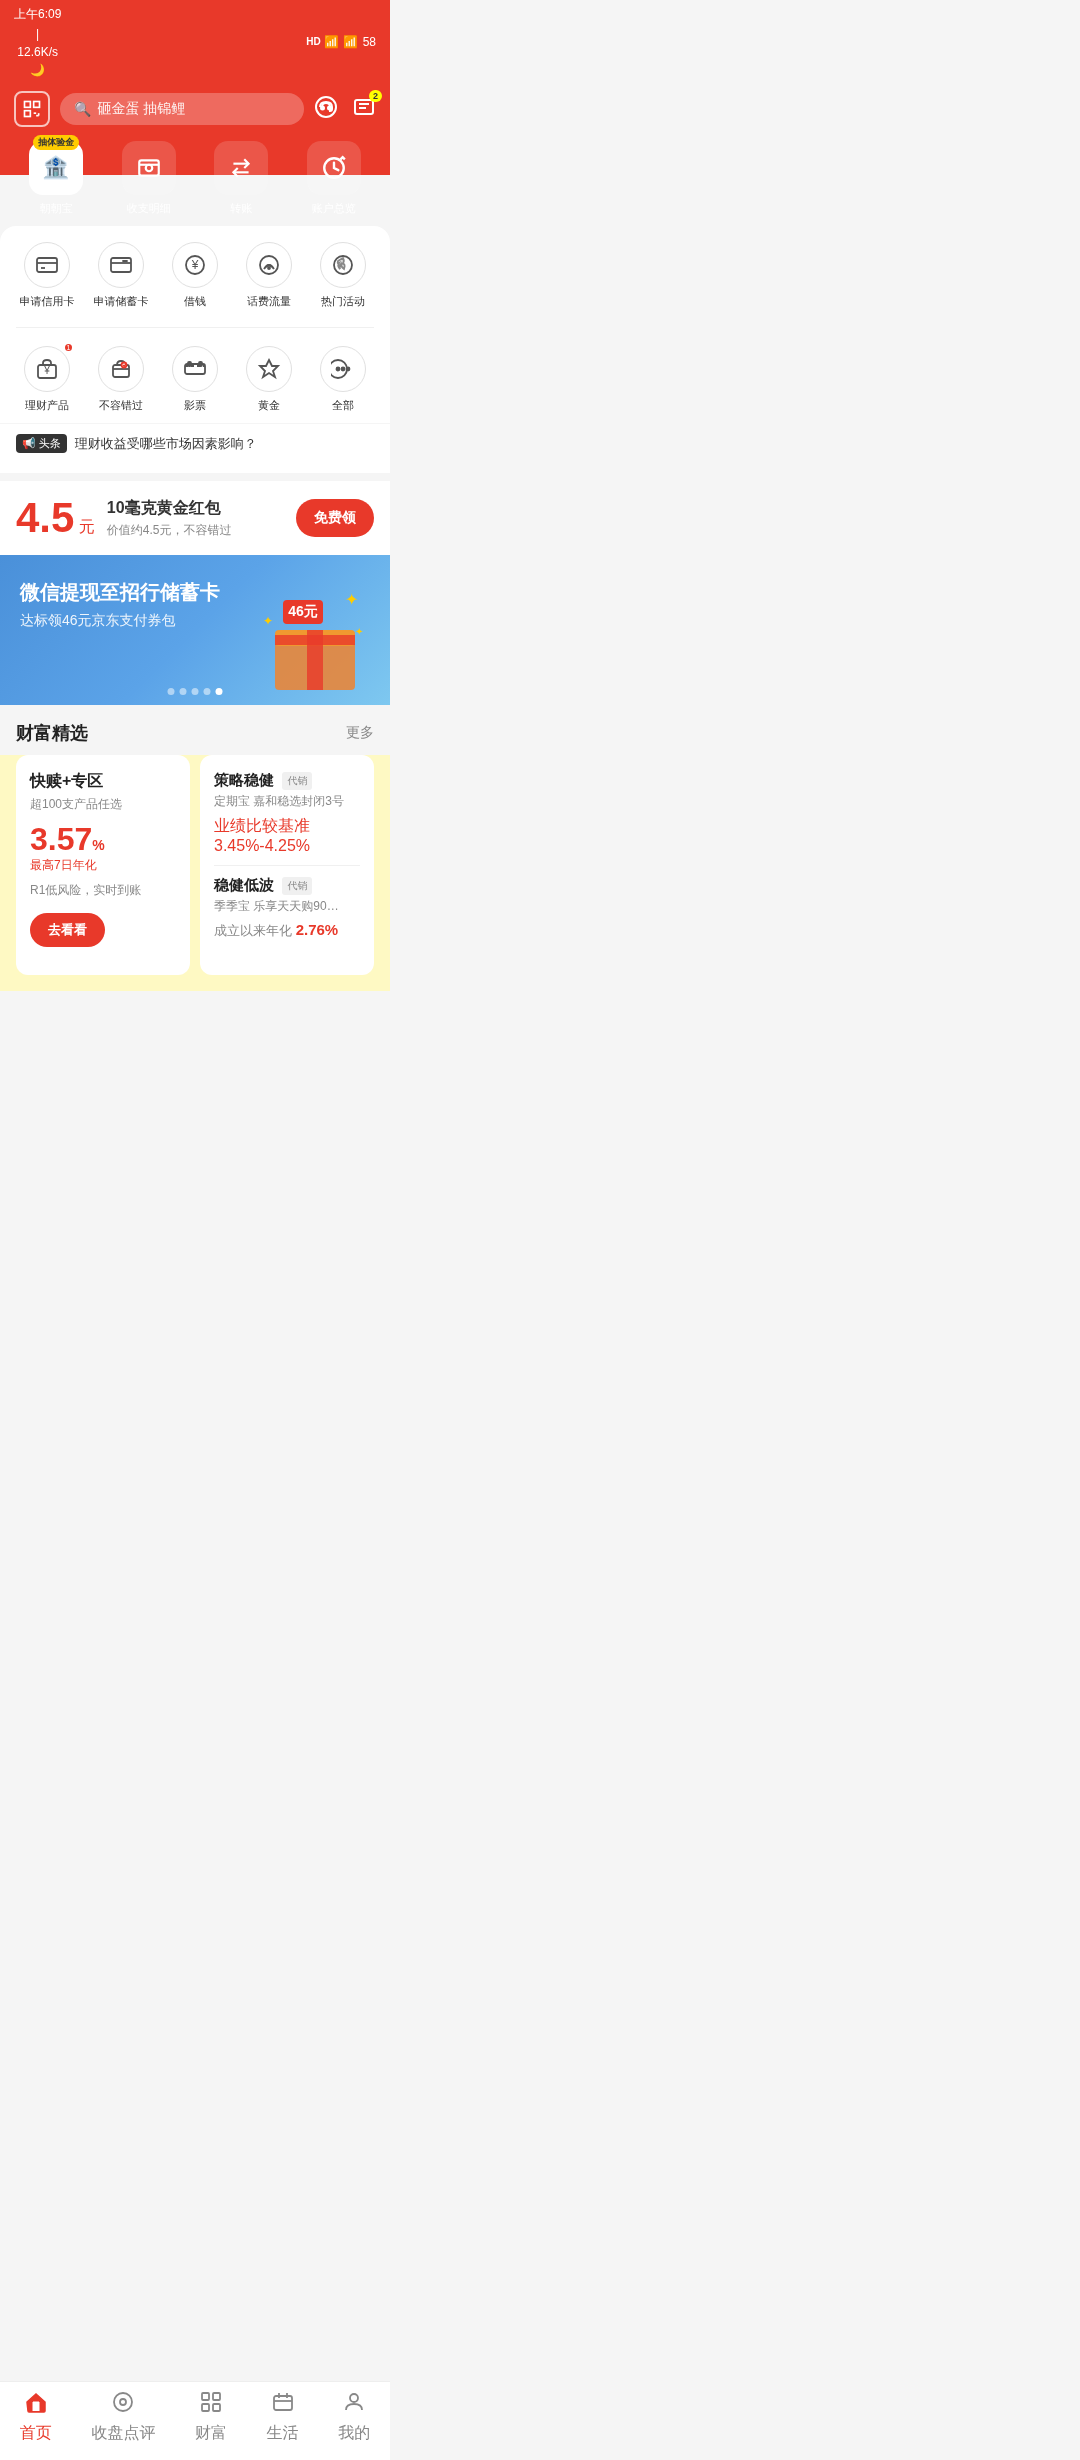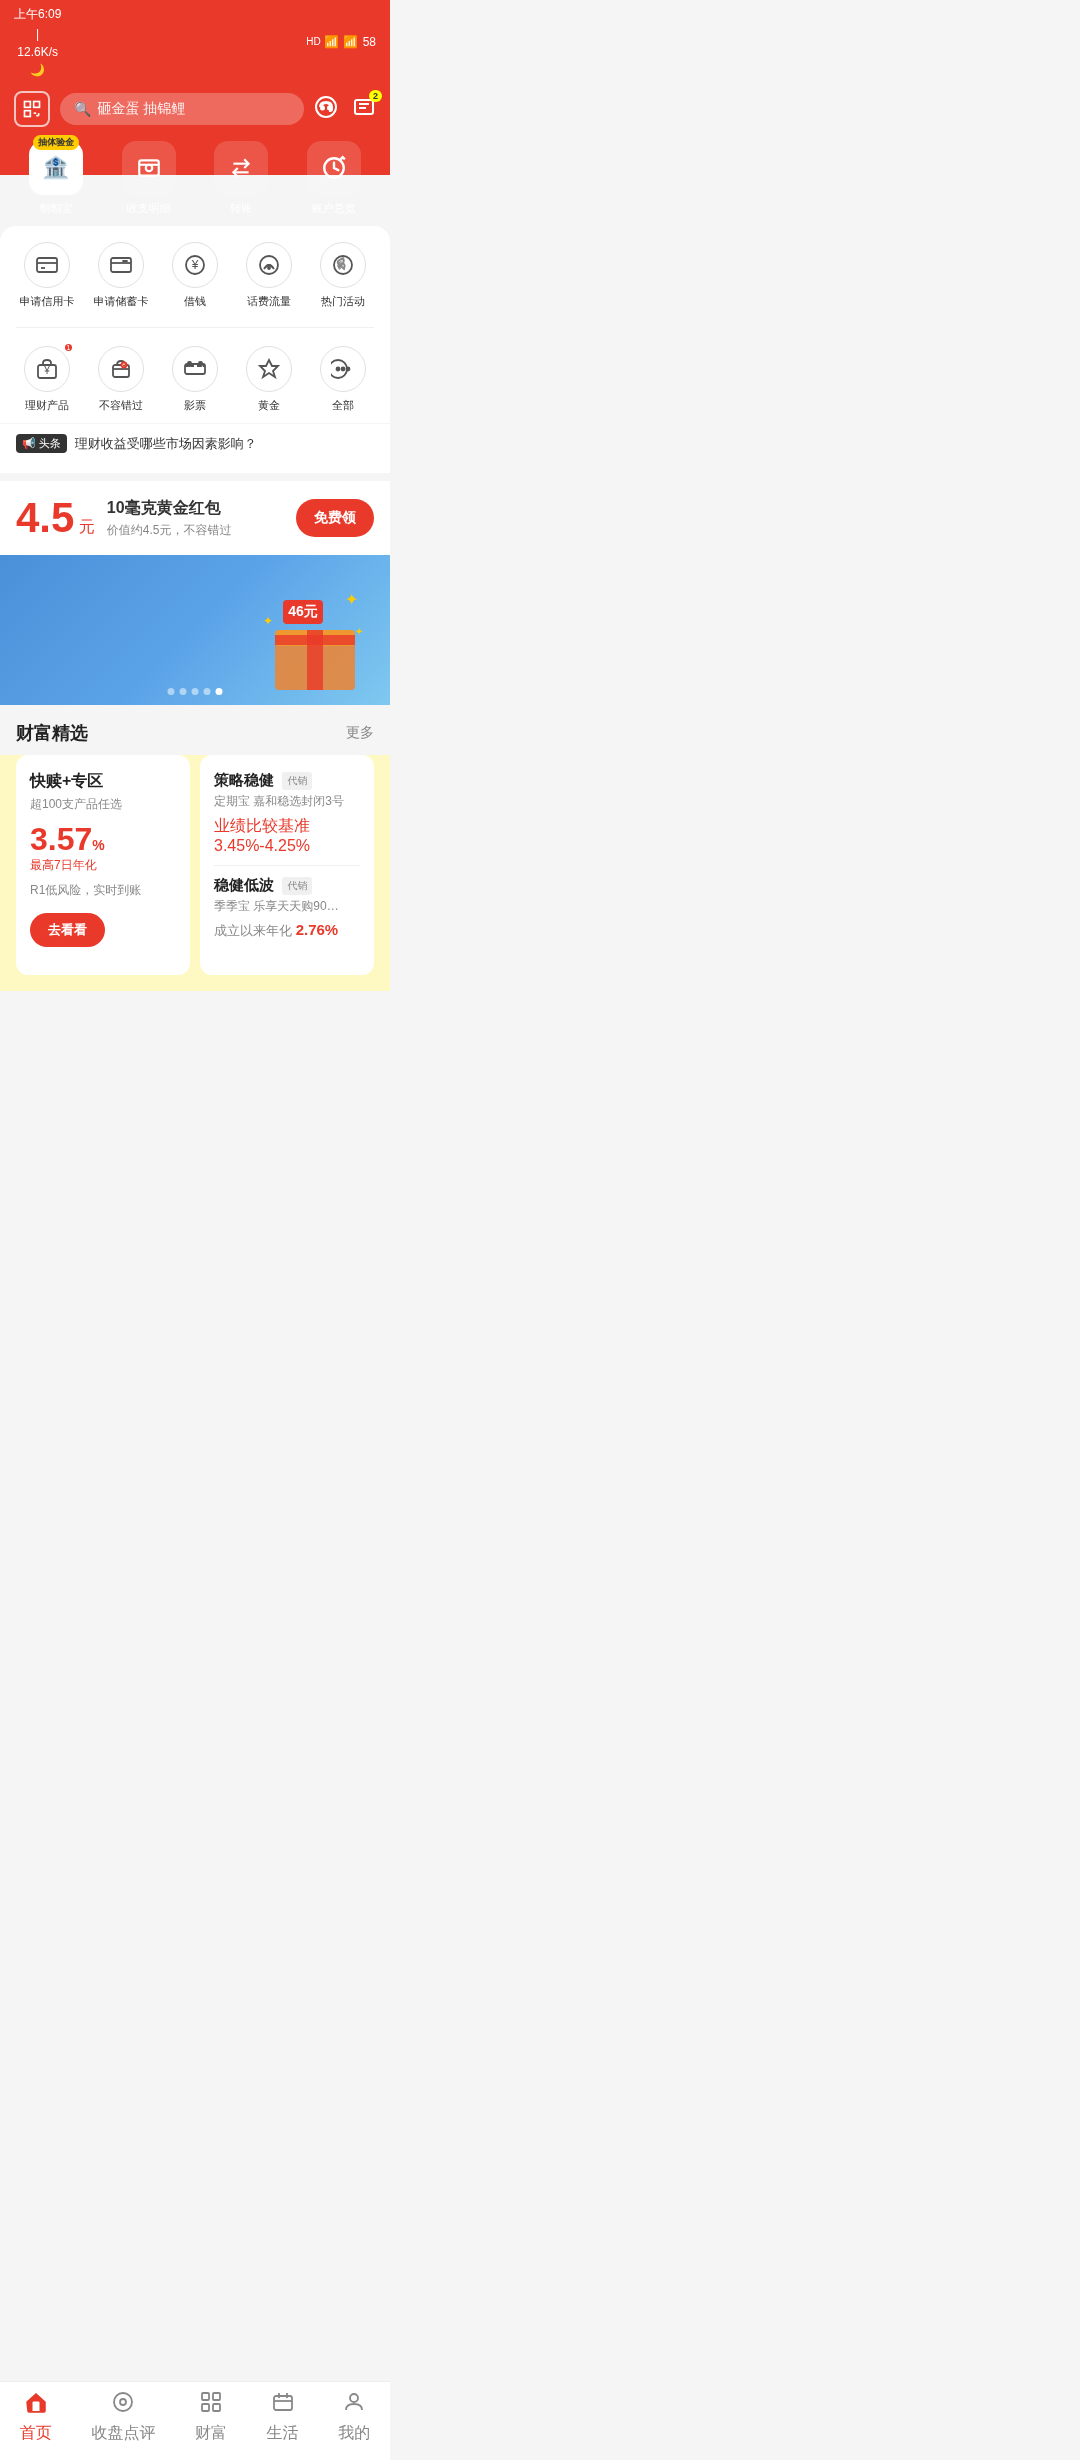--- a/index.html
+++ b/index.html
@@ -348,21 +348,21 @@
 <body>
 
 <div class="status-bar">
   <div class="status-left">
     <span>上午6:09</span>
     <span>|</span>
     <span>12.6K/s</span>
     <span>🌙</span>
   </div>
   <div class="status-right">
-    <span style="font-size:10px;font-weight:normal;">HD</span>
+    <span style="font-size:10px;font-weight:bold;">HD</span>
     <span>📶</span>
     <span>📶</span>
     <span>
       <span>58</span>
     </span>
   </div>
 </div>
 
 <div class="header">
   <div class="header-scan">
@@ -571,20 +571,24 @@
     <span class="gold-price-unit">元</span>
   </div>
   <div class="gold-info">
     <div class="gold-title">10毫克黄金红包</div>
     <div class="gold-subtitle">价值约4.5元，不容错过</div>
   </div>
   <button class="gold-btn">免费领</button>
 </div>
 
 <div class="banner">
+  <div class="banner-content">
+    <div class="banner-title">微信提现至招行储蓄卡</div>
+    <div class="banner-subtitle">达标领46元京东支付券包</div>
+  </div>
   <div class="banner-img">
 
     <svg width="120" height="110" viewBox="0 0 120 110">
 
       <rect x="20" y="55" width="80" height="50" rx="4" fill="#e8863a" opacity="0.9"></rect>
       <rect x="20" y="45" width="80" height="16" rx="4" fill="#f09830"></rect>
 
       <rect x="52" y="45" width="16" height="60" fill="#e8392a" opacity="0.8"></rect>
 
       <rect x="20" y="50" width="80" height="10" fill="#e8392a" opacity="0.8"></rect>

